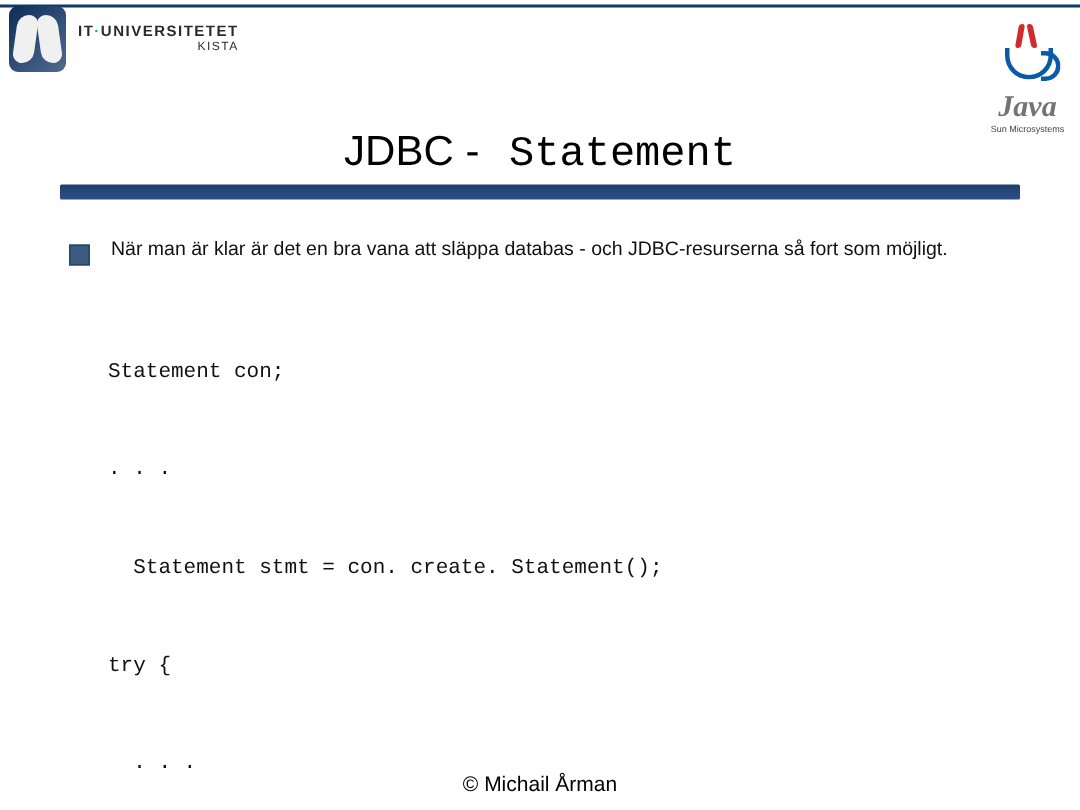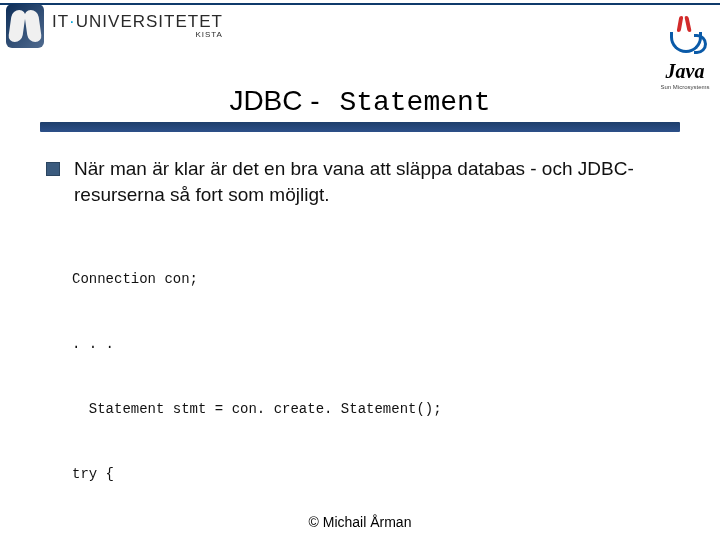--- a/index.html
+++ b/index.html
@@ -40,25 +40,25 @@
     border-radius: 7px;
     top: 6px;
   }
   .logo-mark::before { left: 4px; transform: skewX(-8deg); }
   .logo-mark::after  { right: 4px; transform: skewX(8deg); }
   .org-text {
     margin-left: 8px;
     line-height: 1.05;
   }
   .org-text .line1 {
-    font-size: 17px;
+    font-size: 10px;
     letter-spacing: 1px;
     text-transform: uppercase;
     color: #2a2a2a;
-    font-weight: 400;
+    font-weight: 700;
   }
   .org-text .dot { color: #00a4d9; }
   .org-text .line2 {
     font-size: 8px;
     letter-spacing: 1px;
     color: #2a2a2a;
     text-transform: uppercase;
     text-align: right;
   }
   .top-divider {
@@ -117,21 +117,21 @@
   .java-word {
     position: absolute;
     left: 0;
     top: 52px;
     width: 62px;
     text-align: center;
     font-family: Georgia, 'Times New Roman', serif;
     font-style: italic;
     font-weight: 700;
     font-size: 20px;
-    color: #000000;
+    color: #737373;
   }
   .java-sub {
     position: absolute;
     left: 0;
     top: 76px;
     width: 62px;
     text-align: center;
     font-size: 6px;
     color: #444;
   }
@@ -168,21 +168,21 @@
   .bullet-marker {
     width: 12px;
     height: 12px;
     background: #3b5b7e;
     margin-top: 6px;
     margin-right: 14px;
     border: 1px solid #2b4560;
     flex: 0 0 12px;
   }
   .bullet-text {
-    font-size: 19px;
+    font-size: 13px;
     line-height: 1.35;
   }
   .code {
     margin: 18px 0 0 26px;
     font-family: "Courier New", Courier, monospace;
     font-size: 14px;
     line-height: 1.55;
     white-space: pre;
   }
   .footer {
@@ -230,21 +230,21 @@
   <div class="title-underline"></div>
 </div>
 
 <div class="body">
   <div class="bullet-row">
     <div class="bullet-marker"></div>
     <div class="bullet-text">När man är klar är det en bra vana att släppa databas - och JDBC-resurserna så fort som möjligt.</div>
   </div>
 
   <div class="code">
-    <div>Connection con;</div>
+    <div>Statement con;</div>
     <div>. . .</div>
     <div>  Statement stmt = con. create. Statement();</div>
     <div>try {</div>
     <div>  . . .</div>
     
     
     
     
   </div>
 </div>

